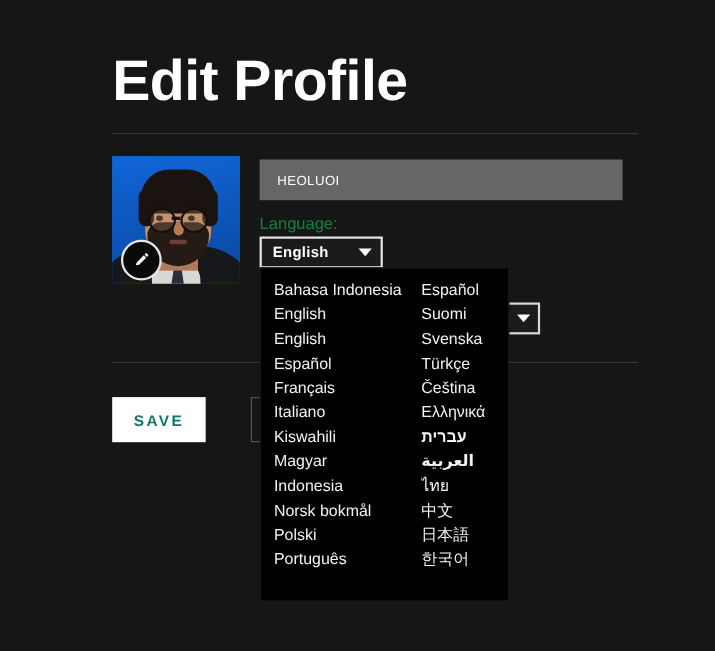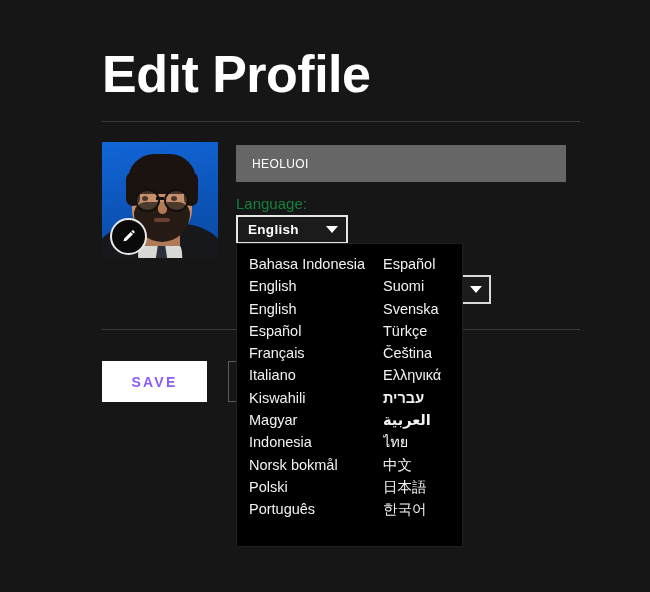--- a/index.html
+++ b/index.html
@@ -282,24 +282,24 @@
     align-items: center;
     justify-content: center;
     cursor: pointer;
   }
 
   
   .btn-save {
     position: absolute;
     left: 102px;
     top: 361px;
-    width: 105px;
+    width: 85px;
     height: 41px;
     background: #ffffff;
-    color: #8b5cf6;
+    color: #0f766e;
     border: 0;
     font-family: inherit;
     font-size: 14px;
     font-weight: bold;
     letter-spacing: 2.2px;
     cursor: pointer;
   }
   .btn-cancel {
     position: absolute;
     left: 228px;

